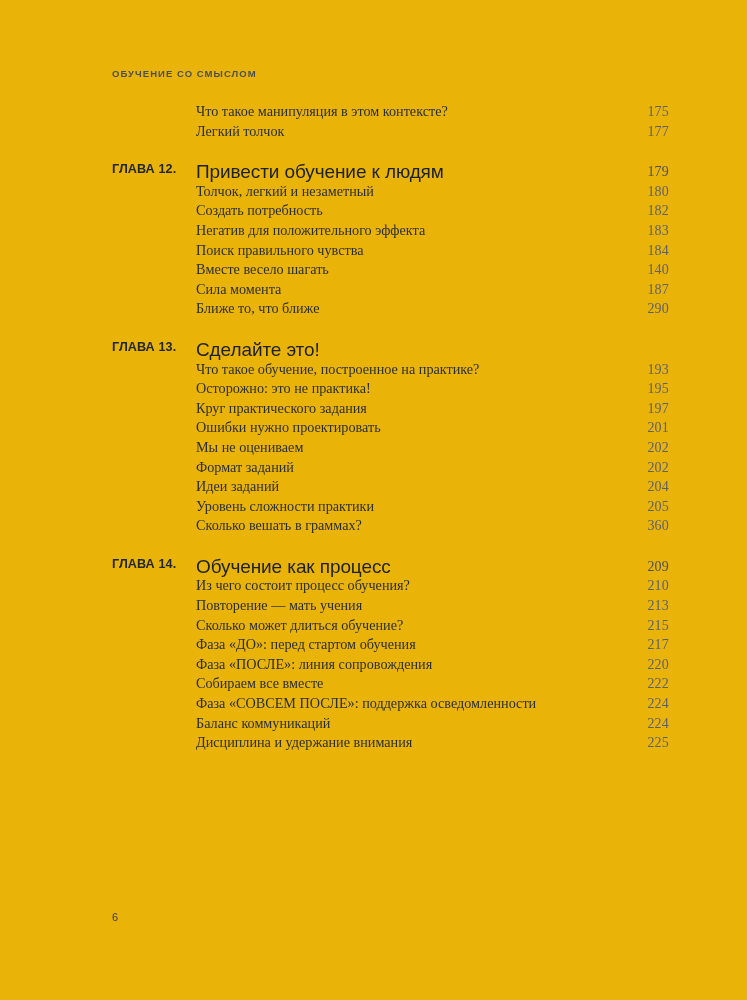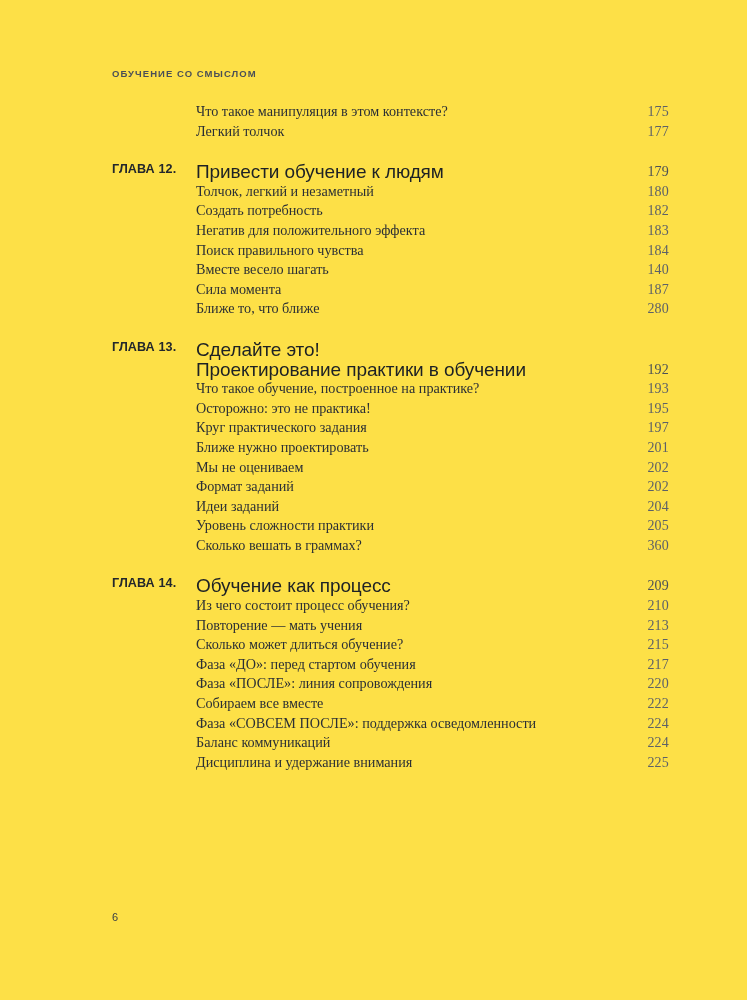--- a/index.html
+++ b/index.html
@@ -4,21 +4,21 @@
 <style>
   html, body {
     margin: 0;
     padding: 0;
     background: #ffffff;
   }
   .page {
     position: relative;
     width: 747px;
     height: 1000px;
-    background: #fde047;
+    background: #eab308;
     overflow: hidden;
     font-family: "Liberation Serif", serif;
     -webkit-font-smoothing: antialiased;
   }
 
   
   .running-header {
     position: absolute;
     left: 112px;
     top: 68px;
@@ -159,51 +159,46 @@
           <span class="row-page">140</span>
         </div>
         <div class="toc-row">
           <span class="row-label"></span>
           <span class="row-title">Сила момента</span>
           <span class="row-page">187</span>
         </div>
         <div class="toc-row">
           <span class="row-label"></span>
           <span class="row-title">Ближе то, что ближе</span>
-          <span class="row-page">280</span>
+          <span class="row-page">290</span>
         </div>
       </div>
       <div class="chapter-block">
         <div class="toc-row is-chapter">
           <span class="row-label">ГЛАВА 13.</span>
           <span class="row-title">Сделайте это!</span>
         </div>
-        <div class="toc-row is-chapter">
-          <span class="row-label"></span>
-          <span class="row-title">Проектирование практики в обучении</span>
-          <span class="row-page">192</span>
-        </div>
         <div class="toc-row">
           <span class="row-label"></span>
           <span class="row-title">Что такое обучение, построенное на практике?</span>
           <span class="row-page">193</span>
         </div>
         <div class="toc-row">
           <span class="row-label"></span>
           <span class="row-title">Осторожно: это не практика!</span>
           <span class="row-page">195</span>
         </div>
         <div class="toc-row">
           <span class="row-label"></span>
           <span class="row-title">Круг практического задания</span>
           <span class="row-page">197</span>
         </div>
         <div class="toc-row">
           <span class="row-label"></span>
-          <span class="row-title">Ближе нужно проектировать</span>
+          <span class="row-title">Ошибки нужно проектировать</span>
           <span class="row-page">201</span>
         </div>
         <div class="toc-row">
           <span class="row-label"></span>
           <span class="row-title">Мы не оцениваем</span>
           <span class="row-page">202</span>
         </div>
         <div class="toc-row">
           <span class="row-label"></span>
           <span class="row-title">Формат заданий</span>

